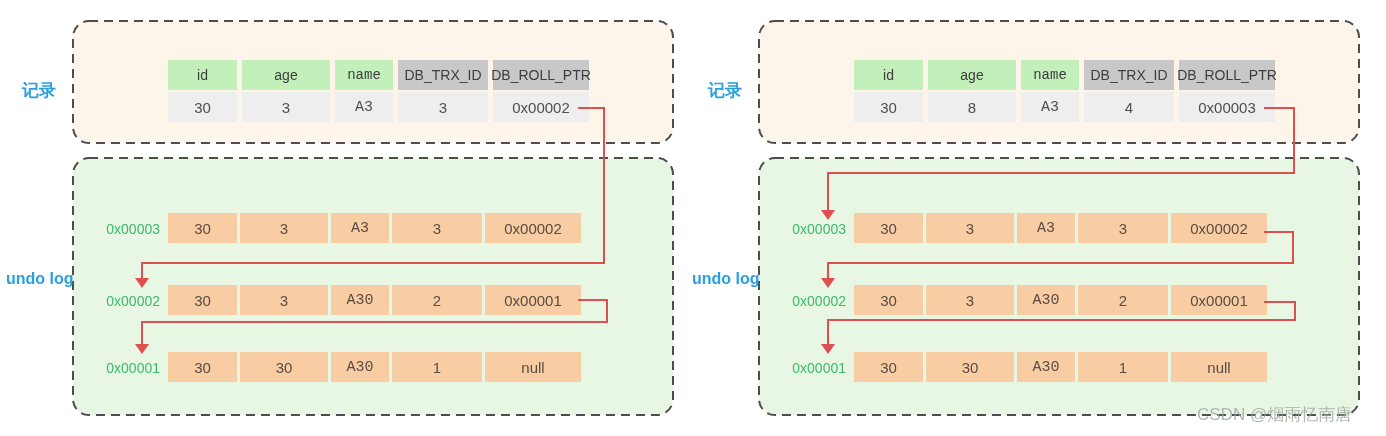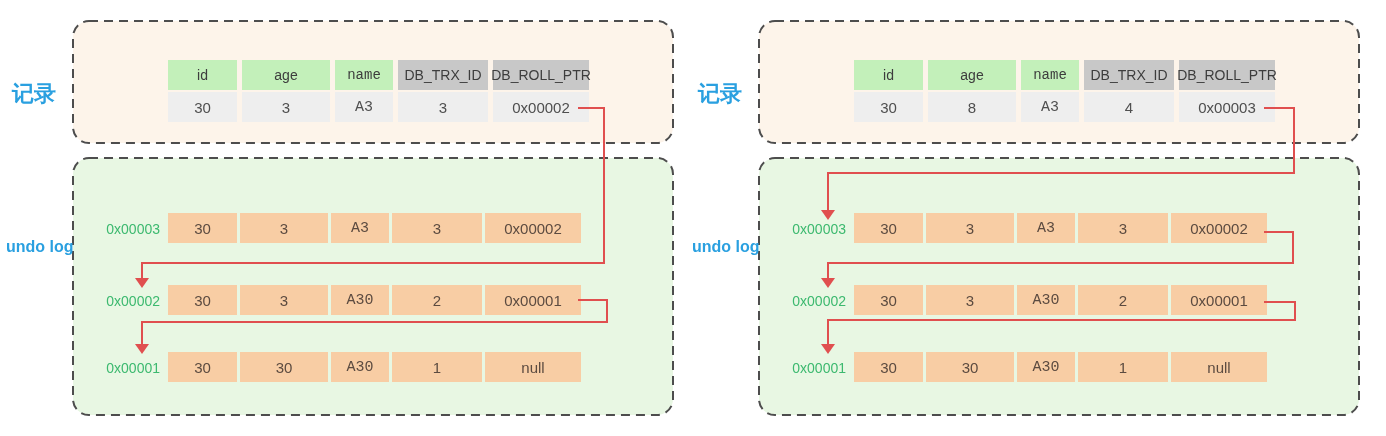--- a/index.html
+++ b/index.html
@@ -18,22 +18,22 @@
   svg.layer.bg{z-index:0;}
   svg.layer.fg{z-index:5;}
   .box{fill:none;stroke:var(--box-border);stroke-width:2;stroke-dasharray:9 6;}
   .box.cream{fill:var(--record-box-bg);}
   .box.green{fill:var(--undo-box-bg);}
   .connector{fill:none;stroke:var(--arrow-red);stroke-width:2;}
   .arrowhead{fill:var(--arrow-red);stroke:none;}
 
   .diagram{position:absolute;top:0;width:700px;height:436px;z-index:2;}
   .side-label{position:absolute;font-weight:bold;color:var(--label-blue);white-space:nowrap;}
-  .record-label{left:12px;top:79px;font-size:22px;}
-  .undo-label{left:6px;top:238px;font-size:16px;}
+  .record-label{left:22px;top:79px;font-size:17px;}
+  .undo-label{left:6px;top:270px;font-size:16px;}
 
   .record-table{position:absolute;left:168px;top:60px;}
   .tr{display:flex;gap:5px;}
   .thead{margin-bottom:2px;}
   .cell{display:flex;align-items:center;justify-content:center;height:30px;
         font-size:14px;color:#3d3d3d;}
   .c0{width:69px;} .c1{width:88px;} .c2{width:58px;font-family:Liberation Mono, monospace;} .c3{width:90px;} .c4{width:96px;}
   .th-green{background:var(--header-green-bg);}
   .th-gray{background:var(--header-gray-bg);}
   .td{background:var(--row-gray-bg);font-size:15px;color:#4f4f4f;}
@@ -176,13 +176,14 @@
     <path class="connector" d="M1264 108 H1294 V173 H828 V210"></path>
     <polygon class="arrowhead" points="821,210 835,210 828,220"></polygon>
 
     <path class="connector" d="M1264 232 H1293 V263 H828 V278"></path>
     <polygon class="arrowhead" points="821,278 835,278 828,288"></polygon>
 
     <path class="connector" d="M1264 302 H1295 V320 H828 V344"></path>
     <polygon class="arrowhead" points="821,344 835,344 828,354"></polygon>
   </svg>
 
+  <div class="watermark">CSDN @烟雨忆南唐</div>
 </div>
 
 </body></html>

